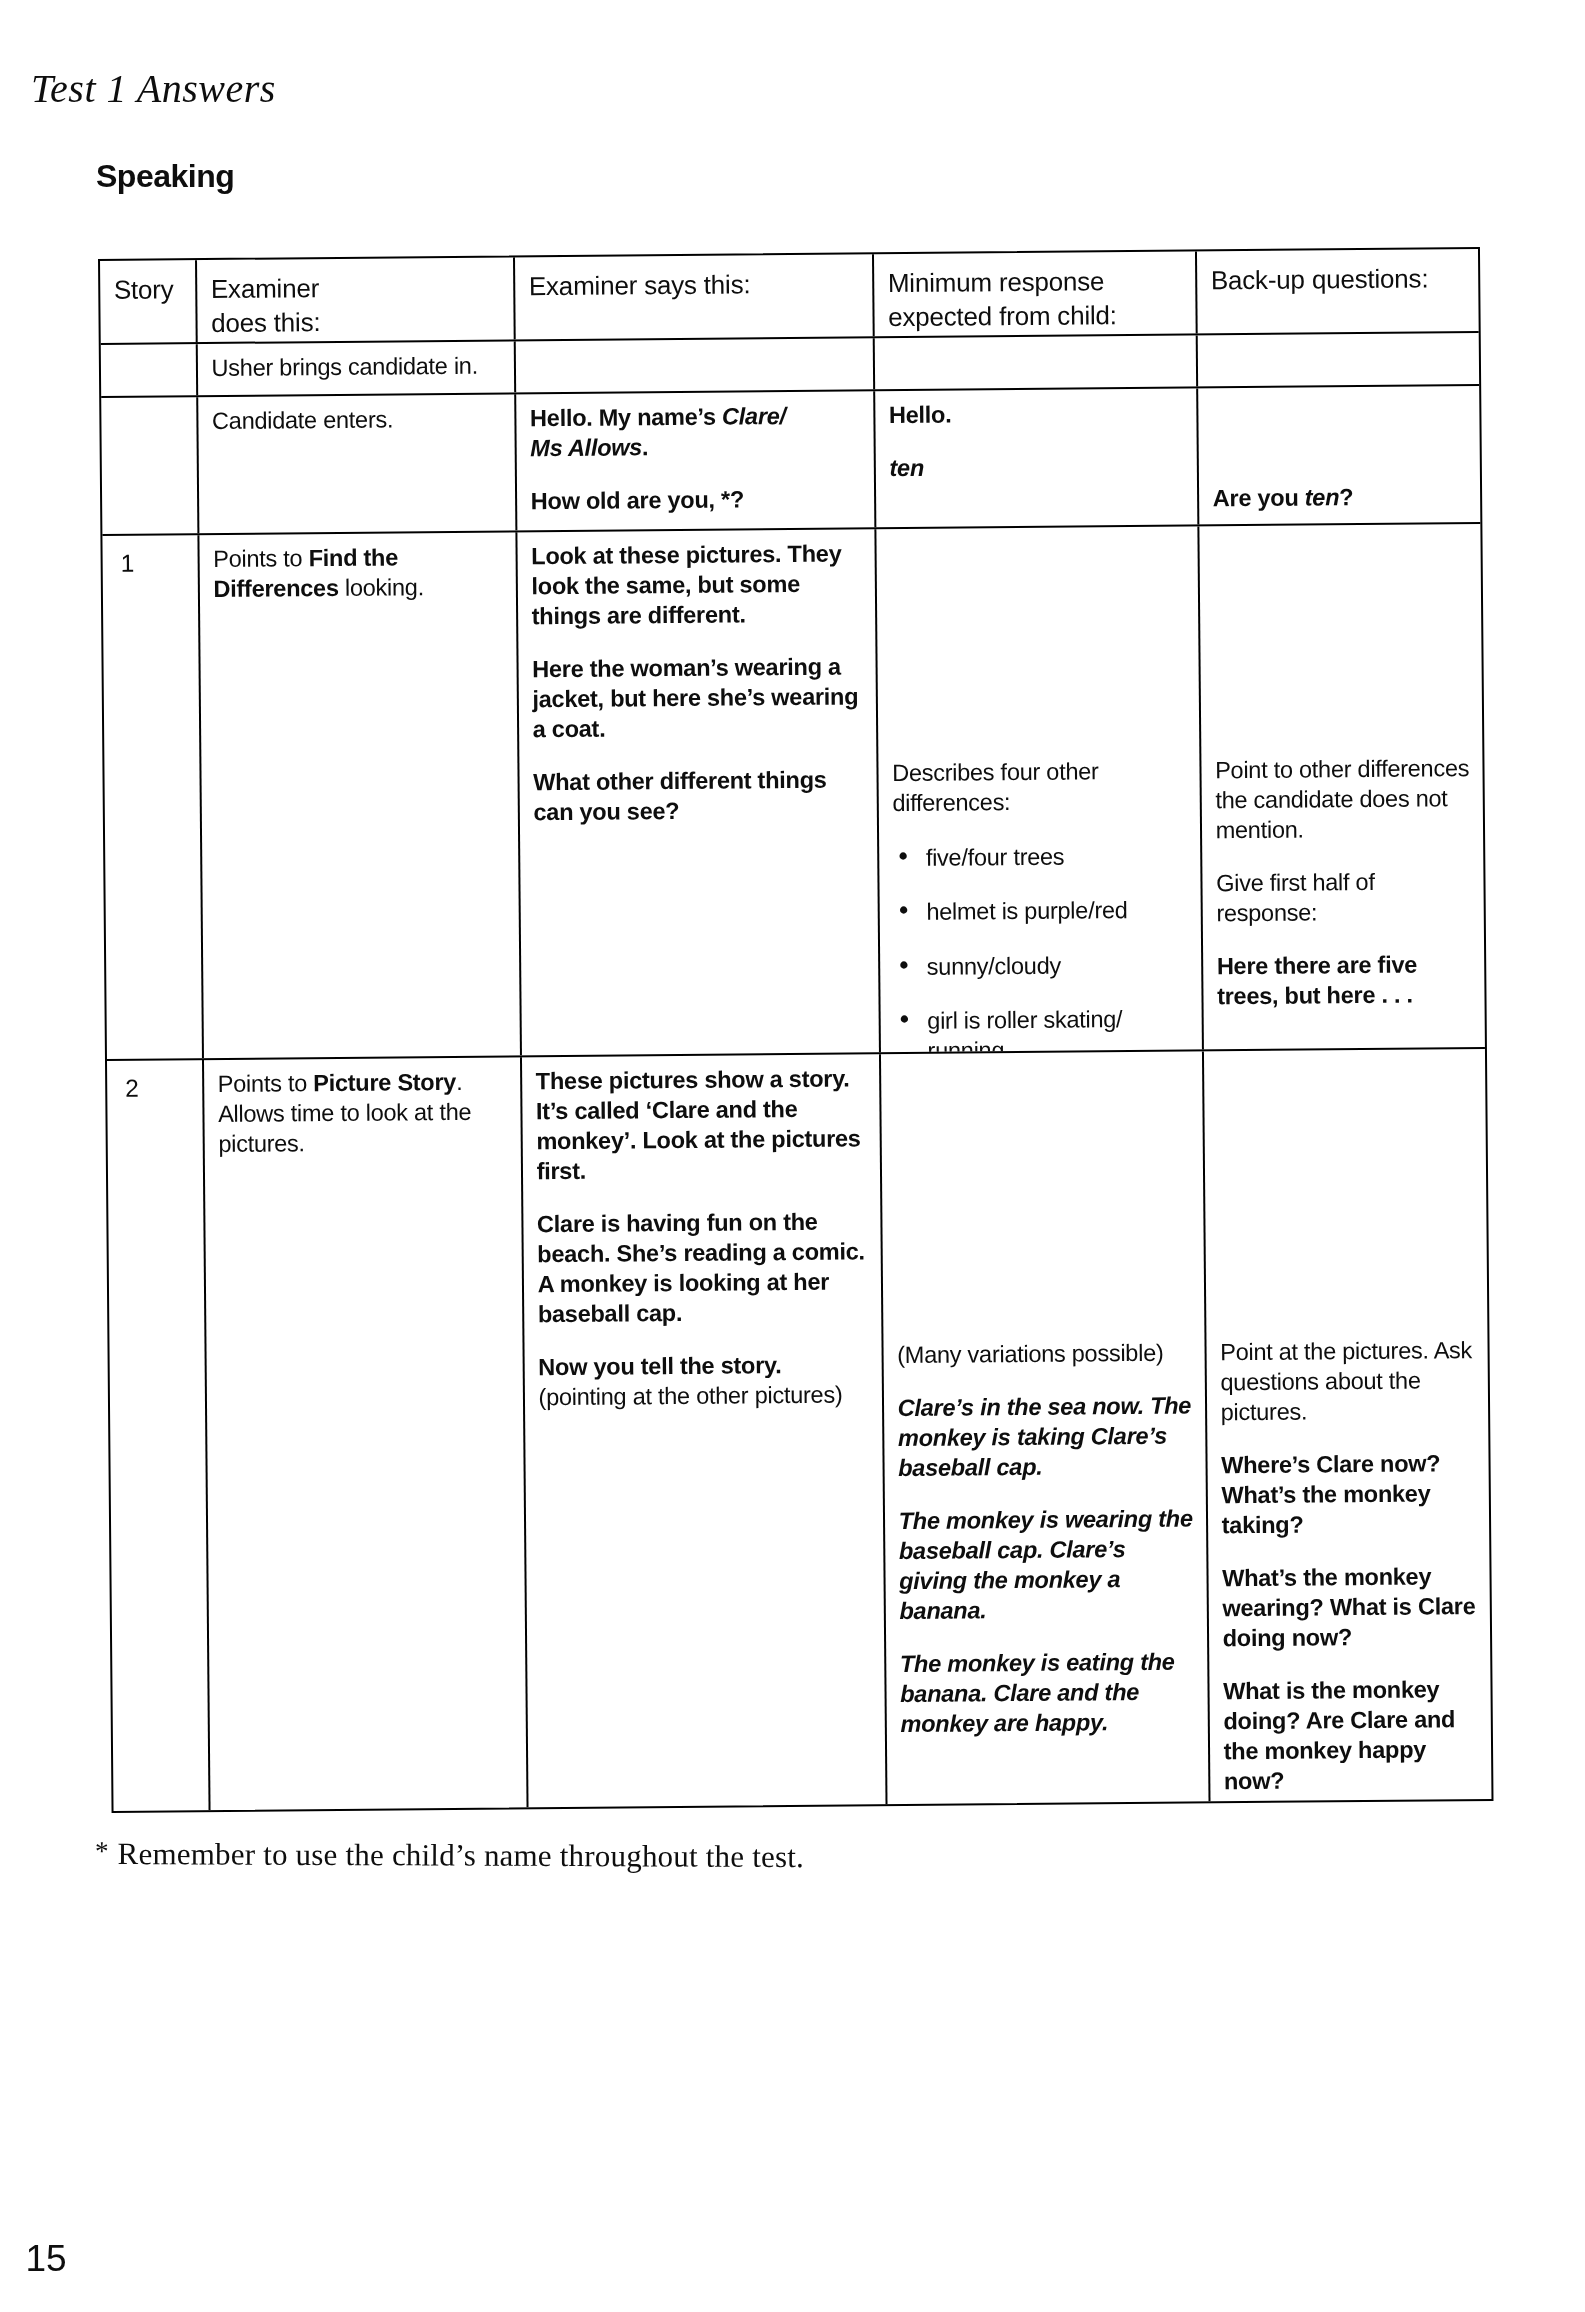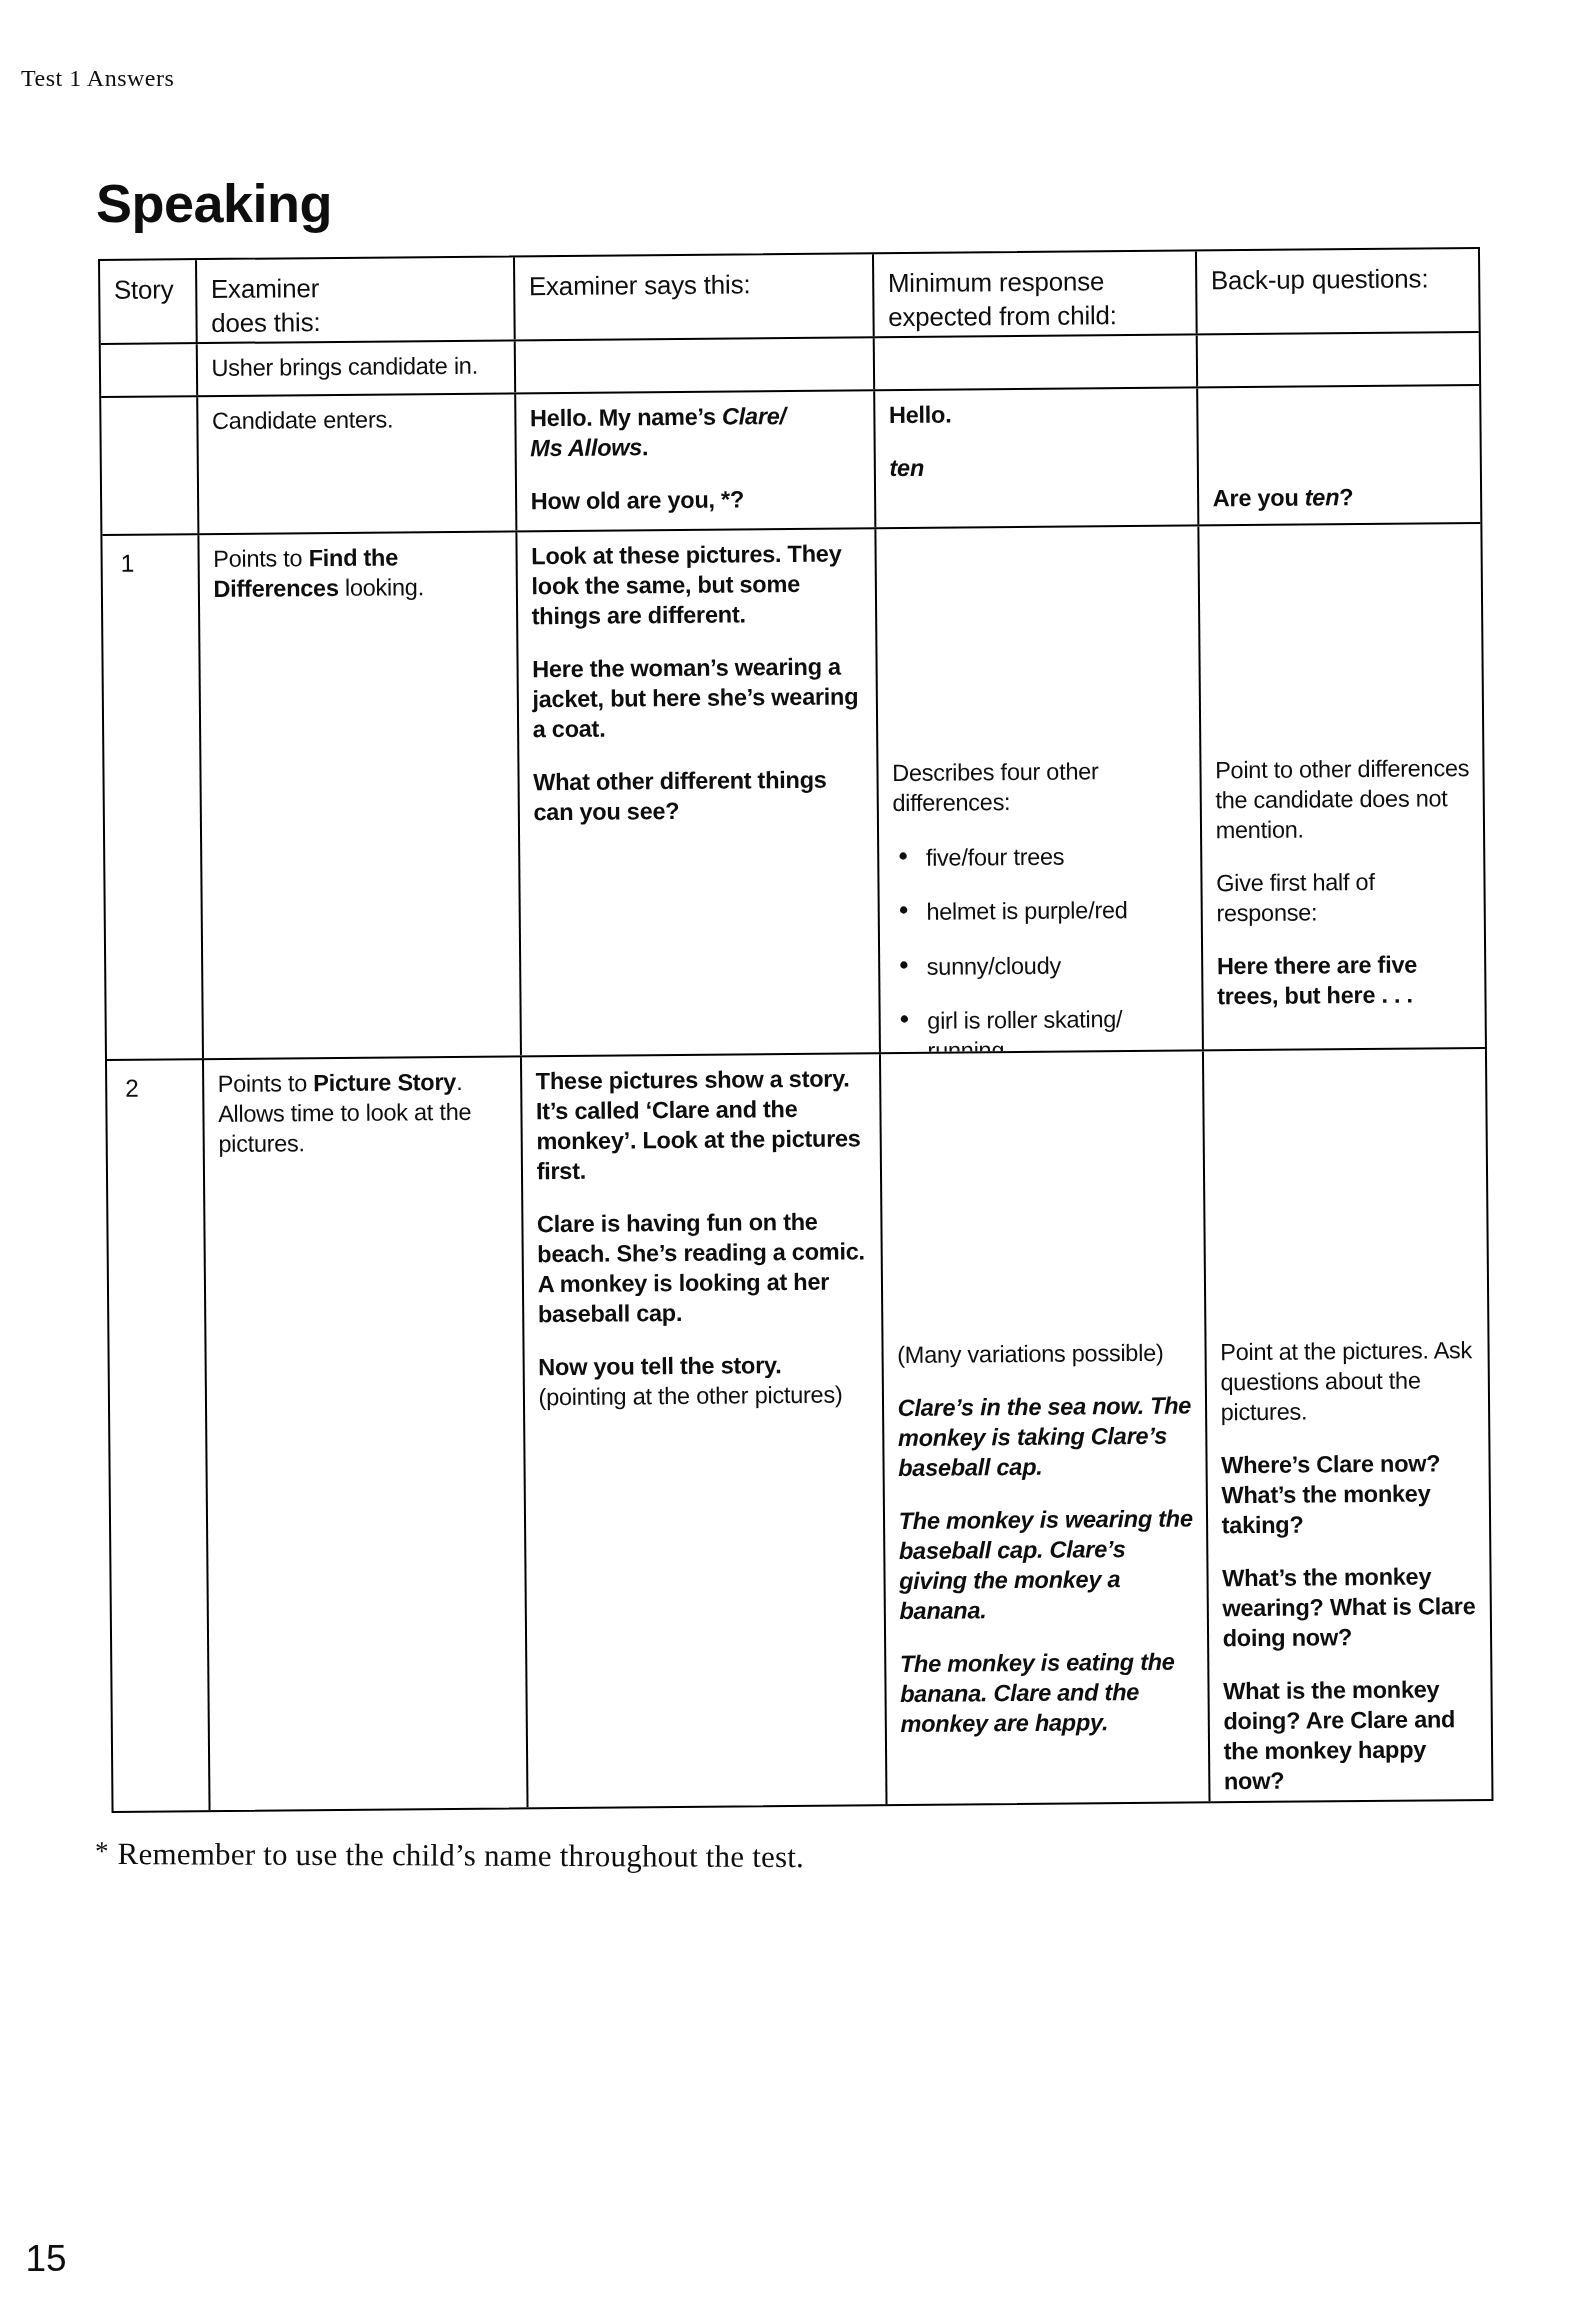--- a/index.html
+++ b/index.html
@@ -4,27 +4,27 @@
 <style>
   html,body { margin:0; padding:0; }
   body {
     width:1586px; height:2313px;
     background:#ffffff; color:#0e0e0e;
     font-family:"Liberation Sans", sans-serif;
     position:relative; overflow:hidden;
   }
 
   .running-header {
-    position:absolute; left:21px; top:65px;
+    position:absolute; left:31px; top:65px;
     font-family:"Liberation Serif", serif;
-    font-size:24px; letter-spacing:0.5px;
+    font-style:italic; font-size:40px; letter-spacing:0.5px;
   }
   .section-title {
-    position:absolute; left:96px; top:172px;
-    font-size:54px; font-weight:700; letter-spacing:-0.5px;text-align:right;
+    position:absolute; left:96px; top:158px;
+    font-size:32px; font-weight:700; letter-spacing:-0.5px;text-align:right;
   }
 
   .tbl {
     position:absolute; left:98px; top:259px; width:1382px;
     border:2.7px solid #000; box-sizing:border-box;
     transform:rotate(-0.5deg); transform-origin:0 0;
     font-size:23.6px; line-height:30px; letter-spacing:-0.3px;
   }
   .t-row {
     display:grid;

